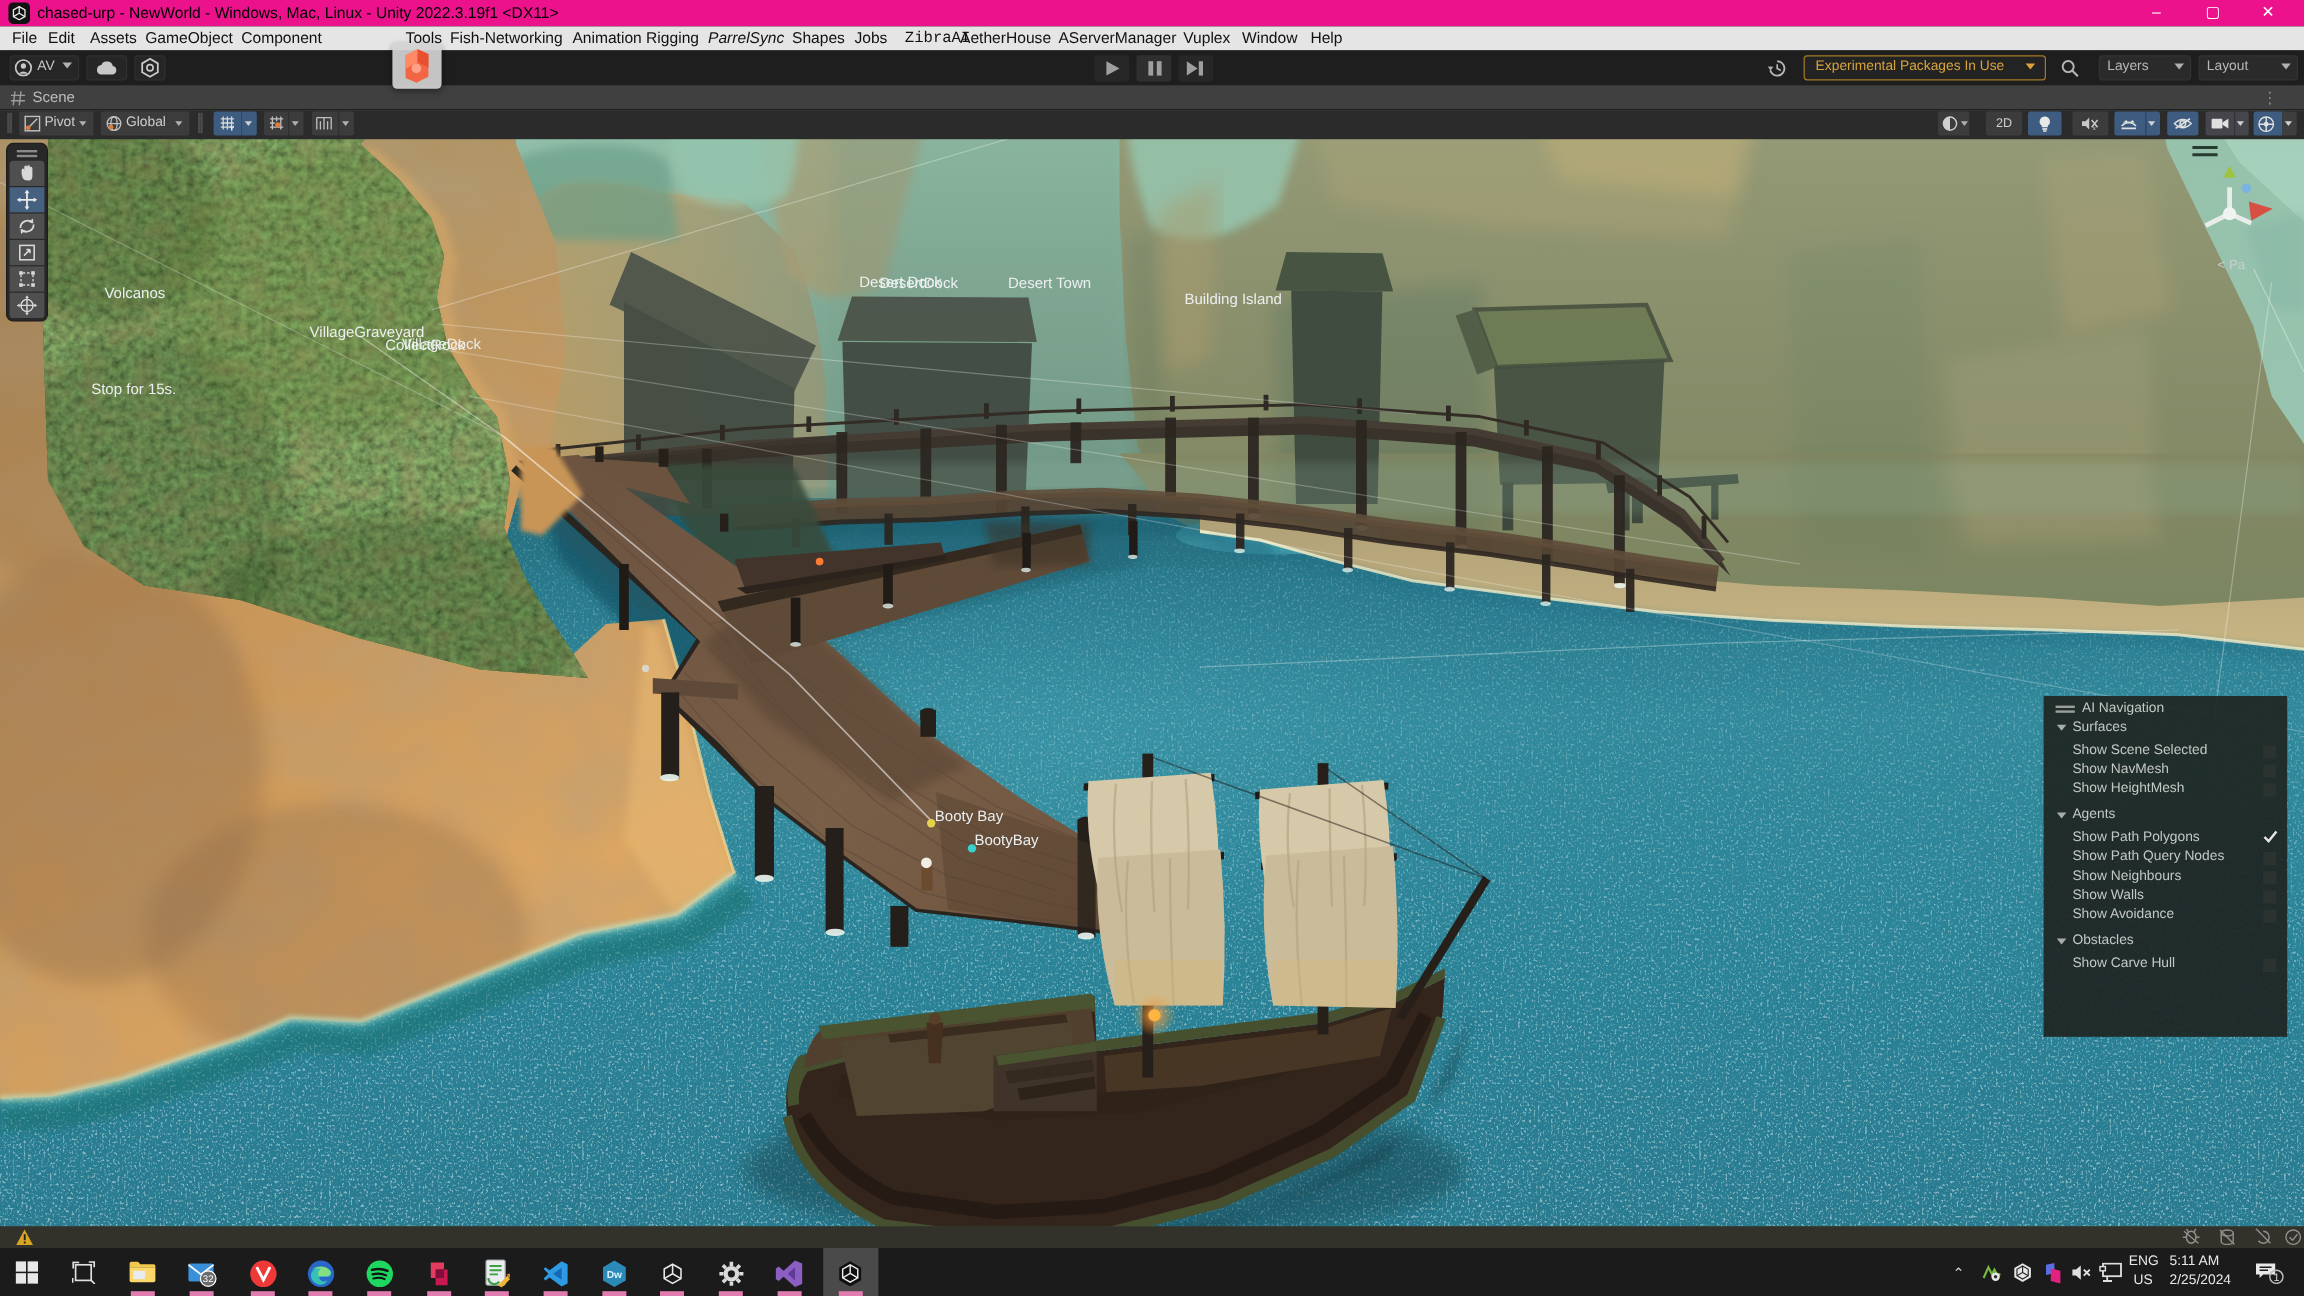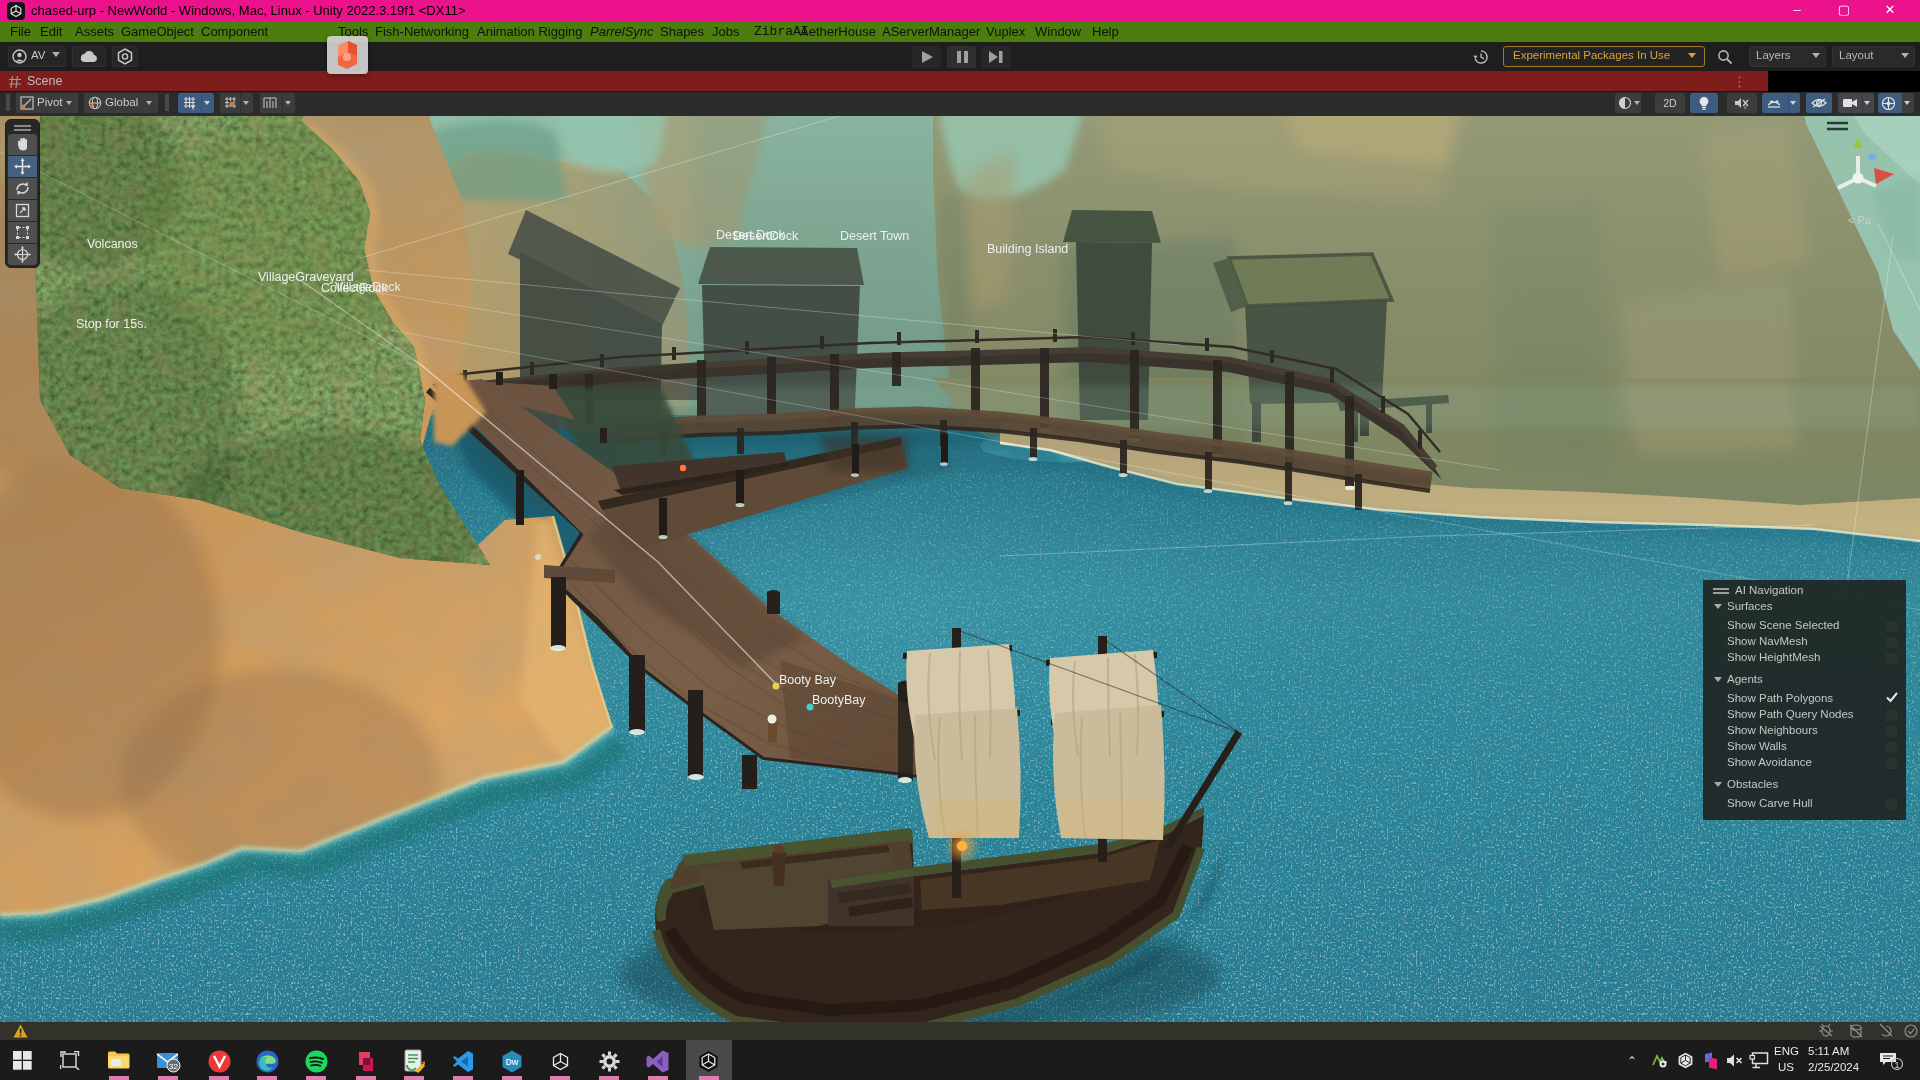--- a/index.html
+++ b/index.html
@@ -6,26 +6,26 @@
   html,body { width:1920px; height:1080px; overflow:hidden; background:#000; }
   body { font-family:"Liberation Sans", sans-serif; }
   #root { position:relative; width:1920px; height:1080px; }
   .abs { position:absolute; }
   
   #titlebar { position:absolute; left:0; top:0; width:1920px; height:22px; background:#ec128c; color:#fff; }
   #titlebar .ticon { position:absolute; left:7px; top:2px; width:18px; height:18px; background:#111; border-radius:4px; }
   #titlebar .ttext { position:absolute; left:31px; top:3px; font-size:13px; color:#000000; }
   .winbtn { position:absolute; top:0px; width:16px; height:20px; color:#fff; font-size:13px; text-align:center; line-height:20px; }
   
-  #menubar { position:absolute; left:0; top:22px; width:1920px; height:20px; background:#4d7c0f; color:#111; font-size:13px; }
+  #menubar { position:absolute; left:0; top:22px; width:1920px; height:20px; background:#e5e5e5; color:#111; font-size:13px; }
   #menubar span { position:absolute; top:2px; }
   
   #toolbar { position:absolute; left:0; top:42px; width:1920px; height:29px; background:#1e1e1e; }
   
-  #tabbar { position:absolute; left:0; top:71px; width:1768px; height:21px; background:#7f1d1d; color:#bdbdbd; font-size:12.5px; border-bottom:1px solid #191919;}
+  #tabbar { position:absolute; left:0; top:71px; width:1920px; height:21px; background:#404040; color:#bdbdbd; font-size:12.5px; border-bottom:1px solid #191919;}
   
   #warnbar { position:absolute; left:0; top:1022px; width:1920px; height:18px; background:#32312a; color:#d2ab3f; font-size:12px; }
   
   #taskbar { position:absolute; left:0; top:1040px; width:1920px; height:40px; background:#1b1b1b; }
   #scene { position:absolute; left:0; top:92px; width:1920px; height:930px; background:#7fae9e; }
 </style>
 </head>
 <body>
 <div id="root">
   <div id="scene">
@@ -642,21 +642,21 @@
         </g>
         <g fill="#d8d8d8">
           <path d="M8.5,0 L7,2.3 L10,2.3 Z"></path>
           <path d="M8.5,17 L7,14.7 L10,14.7 Z"></path>
           <path d="M0,8.5 L2.3,7 L2.3,10 Z"></path>
           <path d="M17,8.5 L14.7,7 L14.7,10 Z"></path>
         </g>
       </svg>
   </div>
 
-  <div class="abs" style="left:1703px;top:580px;width:203px;height:240px;background:rgba(30,37,34,0.92);color:#c3c8c5;font-size:11.5px;text-decoration:underline;">
+  <div class="abs" style="left:1703px;top:580px;width:203px;height:284px;background:rgba(30,37,34,0.92);color:#c3c8c5;font-size:11.5px;text-decoration:underline;">
     <div class="abs" style="left:10px;top:8px;width:16px;height:1.5px;background:#9a9f9c;"></div>
     <div class="abs" style="left:10px;top:12px;width:16px;height:1.5px;background:#9a9f9c;"></div>
     <div class="abs" style="left:32px;top:4px;">AI Navigation</div>
     <div class="abs" style="left:11px;top:24px;width:0;height:0;border-left:4px solid transparent;border-right:4px solid transparent;border-top:5px solid #a8ada9;"></div>
     <div class="abs" style="left:24px;top:20px;">Surfaces</div>
     <div class="abs" style="left:24px;top:39px;">Show Scene Selected</div>
     <div class="abs" style="left:24px;top:55px;">Show NavMesh</div>
     <div class="abs" style="left:24px;top:71px;">Show HeightMesh</div>
     <div class="abs" style="left:11px;top:97px;width:0;height:0;border-left:4px solid transparent;border-right:4px solid transparent;border-top:5px solid #a8ada9;"></div>
     <div class="abs" style="left:24px;top:93px;">Agents</div>

